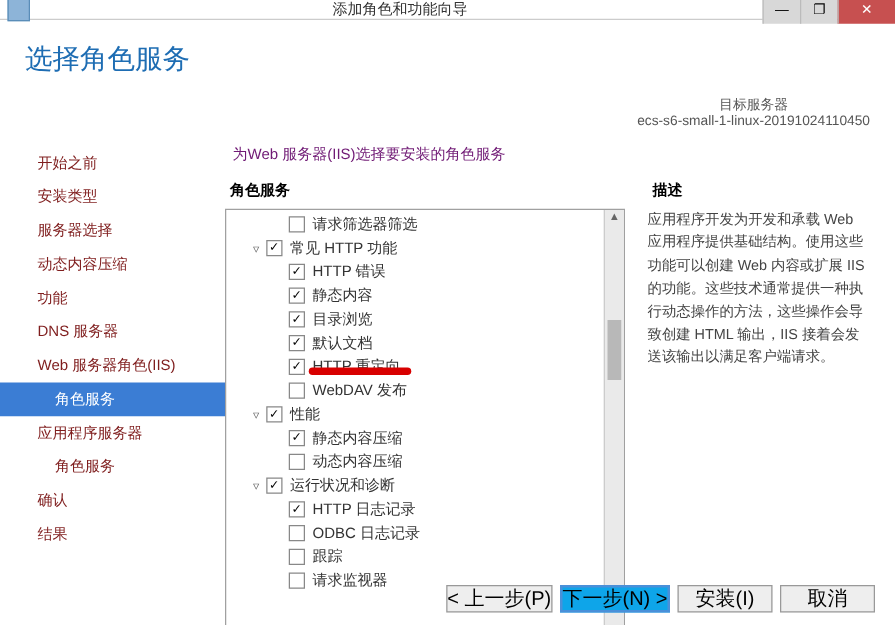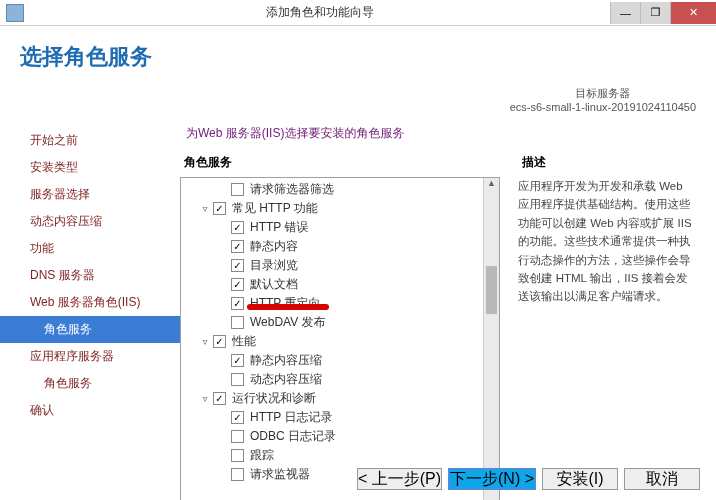--- a/index.html
+++ b/index.html
@@ -1,26 +1,26 @@
 <!DOCTYPE html>
 <html><head>
 <meta charset="utf-8">
 <style>
 * { margin: 0; padding: 0; box-sizing: border-box; font-family: "Microsoft YaHei", "Segoe UI", sans-serif; }
 body { background: #fff; width: 716px; height: 500px; overflow: hidden; position: relative; }
-.titlebar { height: 26px; background: #fff; border-bottom: 1px solid #ccc; display: flex; align-items: center; position: relative; }
+.titlebar { height: 16px; background: #fff; border-bottom: 1px solid #ccc; display: flex; align-items: center; position: relative; }
 .titlebar .icon { width: 18px; height: 18px; margin: 0 6px; background: #8db4d8; border: 1px solid #5a8db8; }
 .titlebar .title { flex: 1; text-align: center; font-size: 12px; color: #333; }
 .winbtns { display: flex; }
 .winbtn { width: 30px; height: 22px; display: flex; align-items: center; justify-content: center; font-size: 11px; border-left: 1px solid #bbb; }
 .winbtn.min { background: #d8d8d8; }
 .winbtn.max { background: #d8d8d8; }
 .winbtn.close { background: #c75050; color: #fff; width: 46px; }
 .header { display: flex; justify-content: space-between; padding: 16px 20px 8px 20px; }
-.header h1 { font-size: 22px; font-weight: bold; color: #1e6db3; text-align: right; }
+.header h1 { font-size: 22px; font-weight: normal; color: #1e6db3; text-align: right; }
 .target { text-align: center; font-size: 11px; color: #555; margin-top: 44px; }
 .main { display: flex; }
 .sidebar { width: 180px; padding: 6px 0; }
 .sidebar .item { padding: 5px 10px 5px 30px; font-size: 12px; color: #7f1d1d; cursor: pointer; }
 .sidebar .item.sel { background: #3b7dd4; color: #fff; }
 .sidebar .item.sub { padding-left: 44px; }
 .content { flex: 1; padding: 0 6px 0 0; }
 .content .prompt { font-size: 12px; color: #701a75; margin: 4px 0 12px 6px; }
 .cols { display: flex; gap: 18px; }
 .treecol { width: 320px; }
@@ -73,20 +73,21 @@
       <div class="item">安装类型</div>
       <div class="item">服务器选择</div>
       <div class="item">动态内容压缩</div>
       <div class="item">功能</div>
       <div class="item">DNS 服务器</div>
       <div class="item">Web 服务器角色(IIS)</div>
       <div class="item sel sub">角色服务</div>
       <div class="item">应用程序服务器</div>
       <div class="item sub">角色服务</div>
       <div class="item">确认</div>
+      <div class="item">结果</div>
     </div>
   <div class="content">
     <div class="prompt">为Web 服务器(IIS)选择要安装的角色服务</div>
     <div class="cols">
       <div class="treecol">
         <div class="colhdr">角色服务</div>
         <div class="treebox">
           <div class="treeinner" id="tree">
               <div class="row">
                 <span class="sp"></span>

